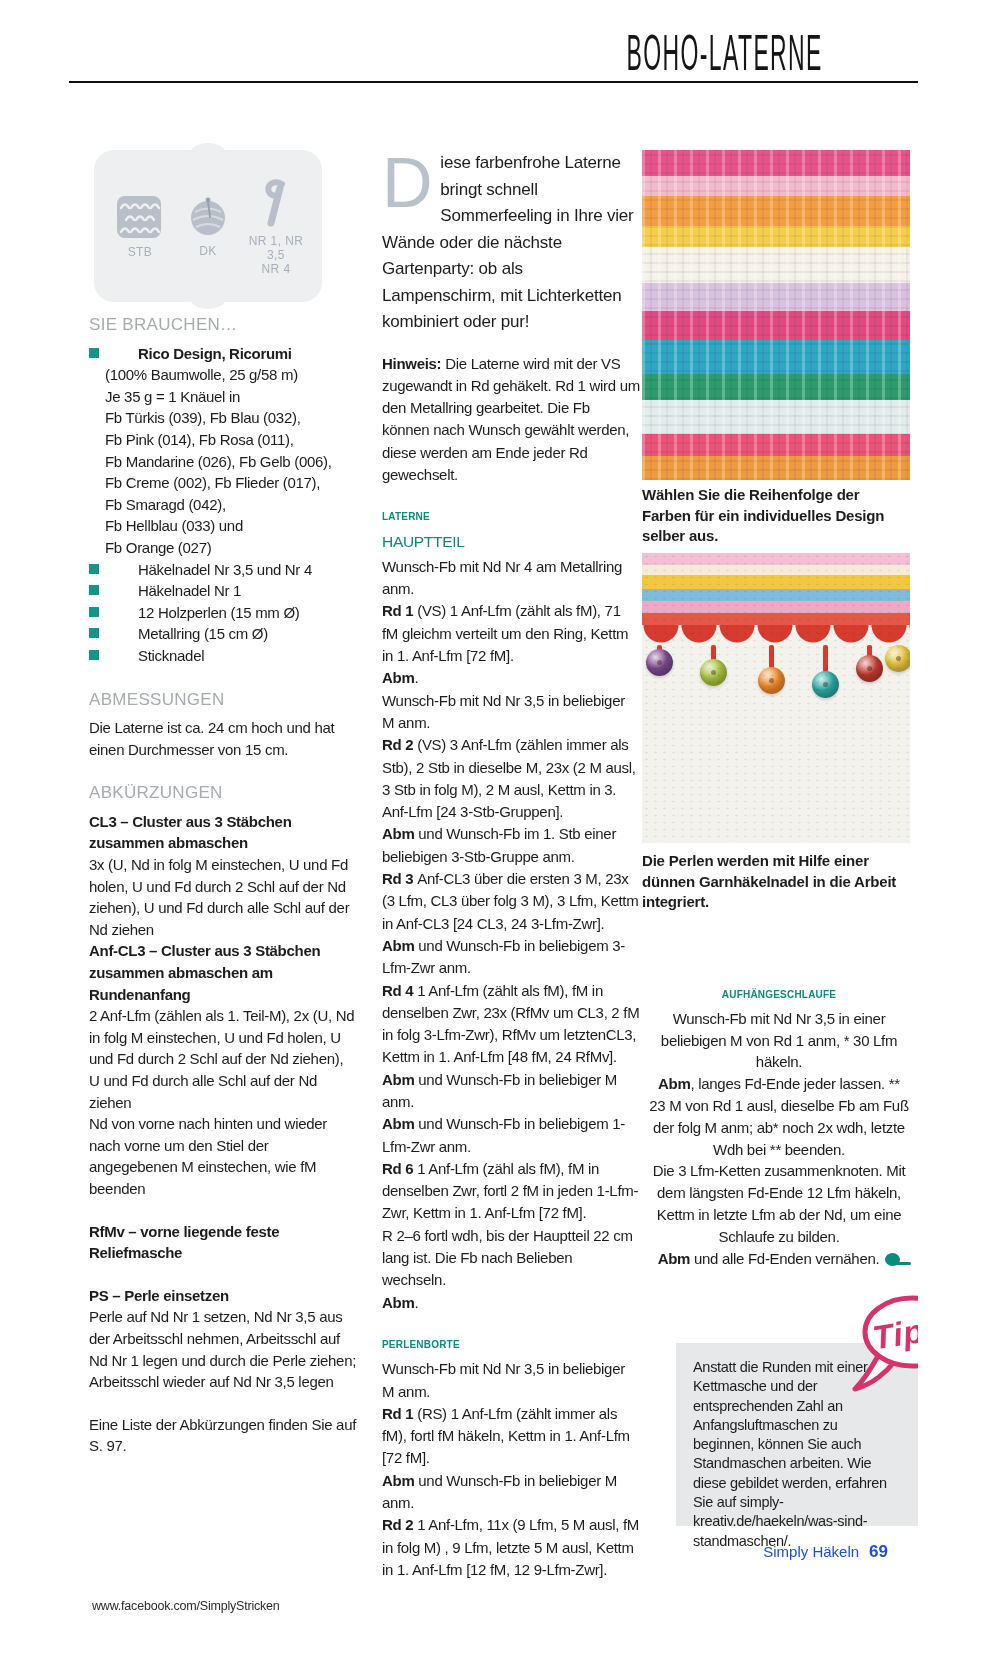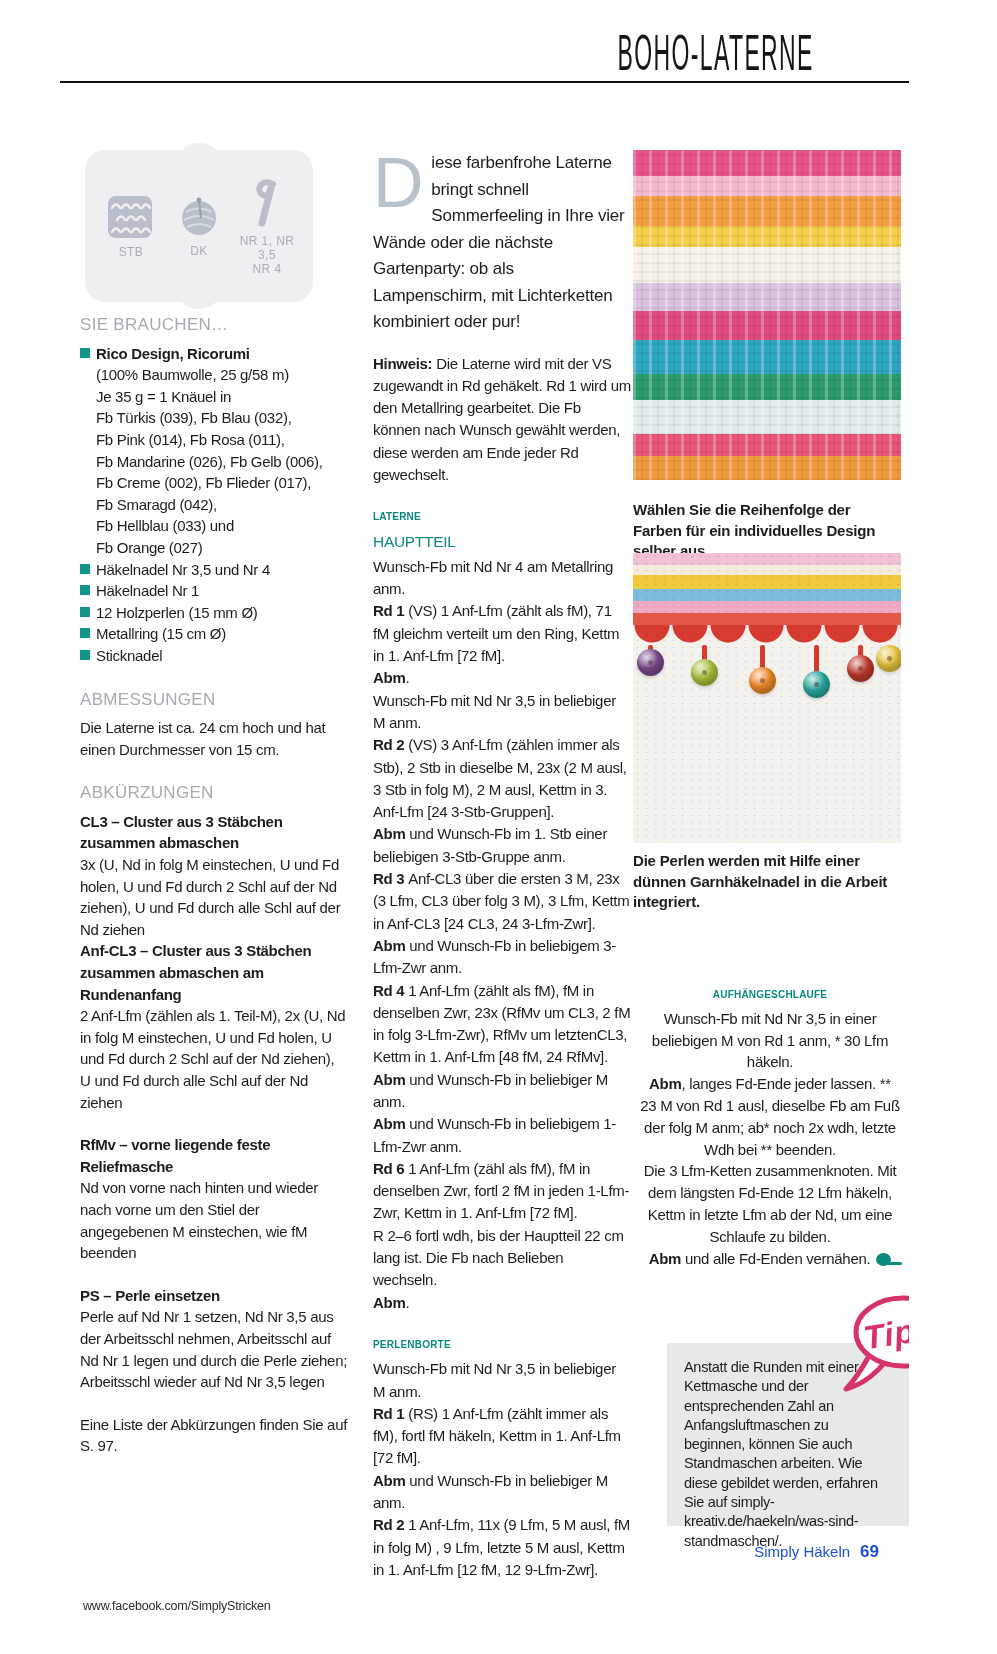--- a/index.html
+++ b/index.html
@@ -1,17 +1,17 @@
 <!DOCTYPE html>
 <html lang="de" style="--teal: #0b8a7e; --bullet: #12968a; --grayhead: #a7abb0; --pink: #d6336c; --scallop: #d63b2f;"><head>
 <meta charset="utf-8">
 <style>
   html,body{margin:0;padding:0;background:#ffffff;}
   .page{position:relative;width:909px;height:1654px;background:#ffffff;overflow:hidden;
-        font-family:"Liberation Sans",sans-serif;color:#1d1d1d;}
+        font-family:"Liberation Sans",sans-serif;color:#1d1d1d;margin-left:9px;}
 
   
   .masthead{position:absolute;top:26px;right:95px;font-size:50px;line-height:54px;font-weight:400;
             letter-spacing:3px;transform:scaleX(.46);transform-origin:100% 50%;color:#161616;white-space:nowrap;}
   .rule{position:absolute;top:81px;left:60px;width:885px;height:2px;background:#0f0f0f;}
 
   
   .panel{position:absolute;left:85px;top:150px;width:228px;height:152px;background:#edeff1;border-radius:20px;}
   .panel::before,.panel::after{content:"";position:absolute;left:50%;width:34px;height:18px;background:#edeff1;
             border-radius:50%;transform:translateX(-50%);}
@@ -26,21 +26,21 @@
   .rightcol{position:absolute;left:633px;top:984px;width:274px;font-size:15px;line-height:21.8px;letter-spacing:-.3px;text-align:center;}
 
   .gray-h{font-size:17px;font-weight:400;color:var(--grayhead,#a7abb0);letter-spacing:.3px;margin:0 0 7px;}
   .section-gap{margin-top:22px;}
   .teal-h{color:var(--teal,#0b8a7e);font-weight:700;font-size:10px;letter-spacing:.2px;margin:20px 0 2px;}
   .teal-h.first{margin-top:20px;}
   .teal-sub{color:var(--teal,#0b8a7e);font-weight:400;font-size:15.5px;margin:0 0 3px;}
   .para{margin:0;}
   .para.gap{margin-top:21px;}
 
-  .need-row{display:flex;}
+  .need-row{display:flex;gap:33px;}
   .need-row .bullet{flex:0 0 auto;width:10px;height:10px;background:var(--bullet,#12968a);margin:5px 6px 0 0;}
   .need-row.indent{padding-left:16px;}
 
   .intro{font-size:17px;line-height:26.5px;letter-spacing:-.2px;margin:0;}
   .dropcap{float:left;font-size:70px;line-height:56px;color:#b9c1cb;margin:5px 8px 0 0;font-weight:400;}
   .note{margin-top:17px;}
 
   
   .photo1{position:absolute;left:633px;top:150px;width:268px;height:330px;overflow:hidden;}
   .photo1::after{content:"";position:absolute;inset:0;
@@ -54,21 +54,21 @@
      background-image:radial-gradient(rgba(0,0,0,.07) 1px, rgba(0,0,0,0) 1.5px);background-size:9px 7px;}
   .p2-scallop{position:absolute;top:72px;left:0;right:0;height:26px;
      background-image:radial-gradient(circle at 19px 0px, var(--scallop,#d63b2f) 17px, rgba(0,0,0,0) 18px);
      background-size:38px 26px;background-repeat:repeat-x;}
   .stem{position:absolute;width:5px;background:var(--scallop,#d63b2f);border-radius:2px;}
   .bead{position:absolute;width:27px;height:27px;border-radius:50%;
      box-shadow:inset -3px -5px 7px rgba(0,0,0,.28), 0 2px 3px rgba(0,0,0,.15);}
   .bead::after{content:"";position:absolute;left:11px;top:11px;width:5px;height:5px;border-radius:50%;background:rgba(60,20,10,.4);}
 
   .caption{position:absolute;left:633px;width:268px;font-weight:700;font-size:15px;line-height:20.5px;letter-spacing:-.2px;}
-  .cap1{top:500px}.cap2{top:851px}
+  .cap1{top:485px}.cap2{top:851px}
 
   
   .yarn-icon{display:inline-block;width:15px;height:13px;background:var(--teal,#0b8a7e);border-radius:50%;
      position:relative;margin-left:6px;vertical-align:-2px;}
   .yarn-icon::after{content:"";position:absolute;left:11px;top:9px;width:15px;height:3px;background:var(--teal,#0b8a7e);border-radius:2px;}
 
   
   .tipbox{position:absolute;left:667px;top:1343px;width:280px;height:183px;background:#e6e8ea;box-sizing:border-box;}
   .tiptext{padding:15px 66px 12px 17px;font-size:14.5px;line-height:19.3px;letter-spacing:-.3px;}
   .tipbubble{position:absolute;left:843px;top:1292px;width:112px;height:102px;z-index:3;}
@@ -177,22 +177,22 @@
 
     <div class="gray-h section-gap">ABMESSUNGEN</div>
     <p class="para">Die Laterne ist ca. 24 cm hoch und hat einen Durchmesser von 15 cm.</p>
 
     <div class="gray-h section-gap">ABKÜRZUNGEN</div>
     <div>
         <p class="para"><b>CL3 – Cluster aus 3 Stäbchen zusammen abmaschen</b></p>
         <p class="para"><span>3x (U, Nd in folg M einstechen, U und Fd holen, U und Fd durch 2 Schl auf der Nd ziehen), U und Fd durch alle Schl auf der Nd ziehen</span></p>
         <p class="para"><b>Anf-CL3 – Cluster aus 3 Stäbchen zusammen abmaschen am Rundenanfang</b></p>
         <p class="para"><span>2 Anf-Lfm (zählen als 1. Teil-M), 2x (U, Nd in folg M einstechen, U und Fd holen, U und Fd durch 2 Schl auf der Nd ziehen), U und Fd durch alle Schl auf der Nd ziehen</span></p>
+        <p class="para"><span>Nd von vorne nach hinten und wieder nach vorne um den Stiel der angegebenen M einstechen, wie fM beenden</span></p>
         <p class="para gap"><b>RfMv – vorne liegende feste Reliefmasche</b></p>
-        <p class="para"><span>Nd von vorne nach hinten und wieder nach vorne um den Stiel der angegebenen M einstechen, wie fM beenden</span></p>
         <p class="para gap"><b>PS – Perle einsetzen</b></p>
         <p class="para"><span>Perle auf Nd Nr 1 setzen, Nd Nr 3,5 aus der Arbeitsschl nehmen, Arbeitsschl auf Nd Nr 1 legen und durch die Perle ziehen; Arbeitsschl wieder auf Nd Nr 3,5 legen</span></p>
         <p class="para gap"><span>Eine Liste der Abkürzungen finden Sie auf S. 97.</span></p>
       </div>
   </div>
 
   <div class="midcol">
     <p class="intro"><span class="dropcap">D</span><span>iese farbenfrohe Laterne bringt schnell Sommerfeeling in Ihre vier Wände oder die nächste Gartenparty: ob als Lampenschirm, mit Lichterketten kombiniert oder pur!</span></p>
     <p class="para note"><b>Hinweis: </b><span>Die Laterne wird mit der VS zugewandt in Rd gehäkelt. Rd 1 wird um den Metallring gearbeitet. Die Fb können nach Wunsch gewählt werden, diese werden am Ende jeder Rd gewechselt.</span></p>
 

